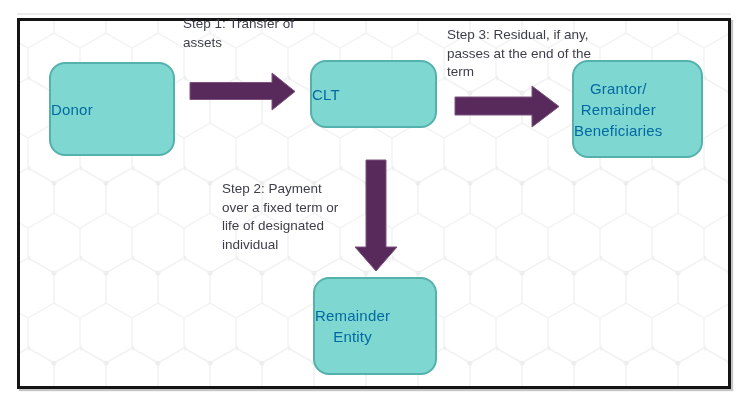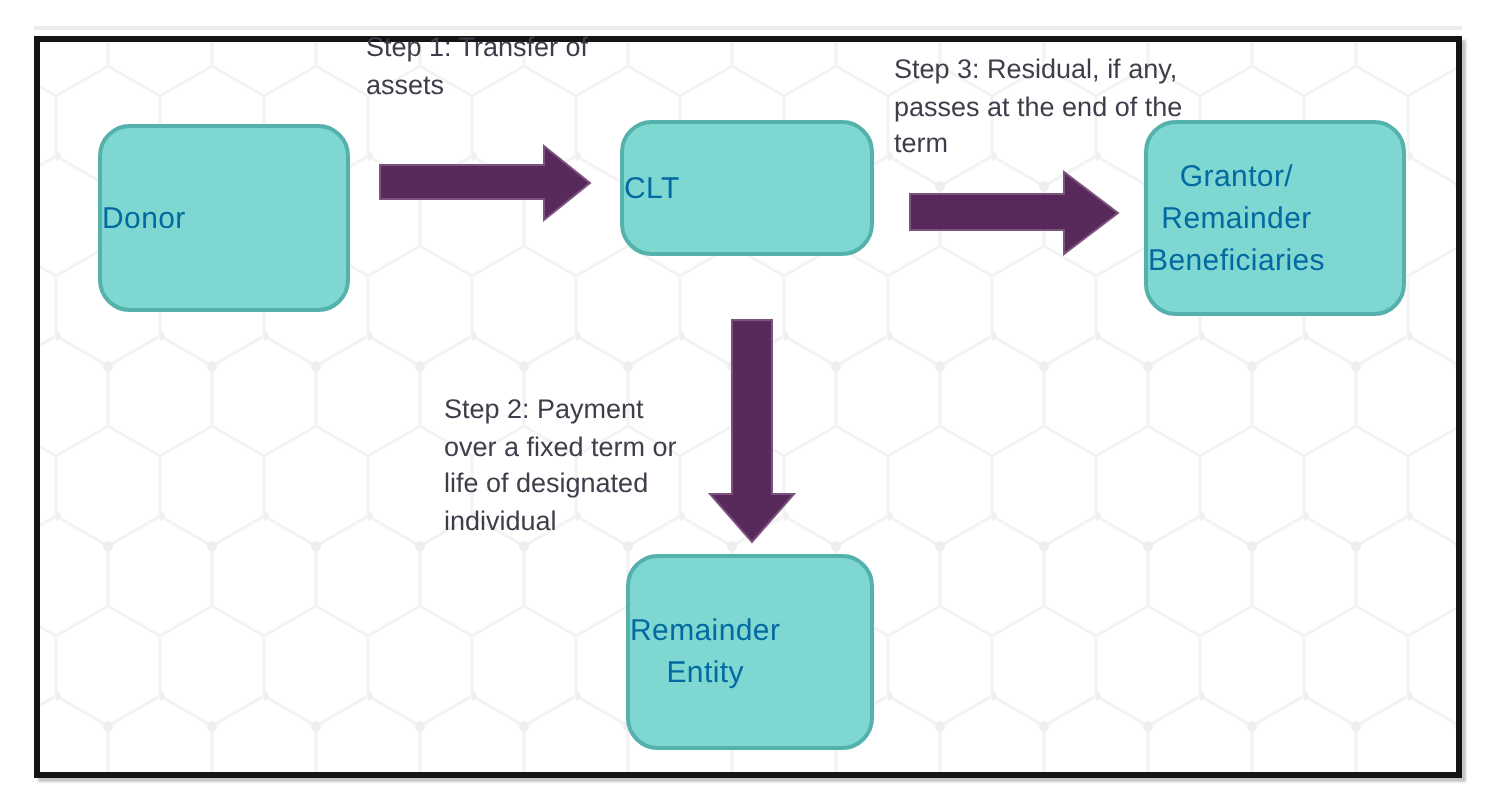--- a/index.html
+++ b/index.html
@@ -28,21 +28,21 @@
   .node-clt{left:310px;top:60px;width:127px;height:68px;}
   .node-grantor{left:572px;top:60px;width:131px;height:98px;}
   .node-charitable{left:313px;top:277px;width:124px;height:98px;}
   .arrows{position:absolute;left:0;top:0;z-index:3;pointer-events:none;}
   .step-label{
     position:absolute;z-index:4;color:#3e3e4a;font-size:13.5px;line-height:18.5px;
     white-space:pre-line;
   }
   .label-step1{left:183px;top:15px;width:130px;}
   .label-step3{left:447px;top:26px;width:170px;}
-  .label-step2{left:222px;top:196px;width:140px;}
+  .label-step2{left:222px;top:180px;width:140px;}
 </style>
 </head>
 <body>
 
 <div class="stage">
 
   <div class="top-edge-line"></div>
 
   <div class="frame"></div>
 

